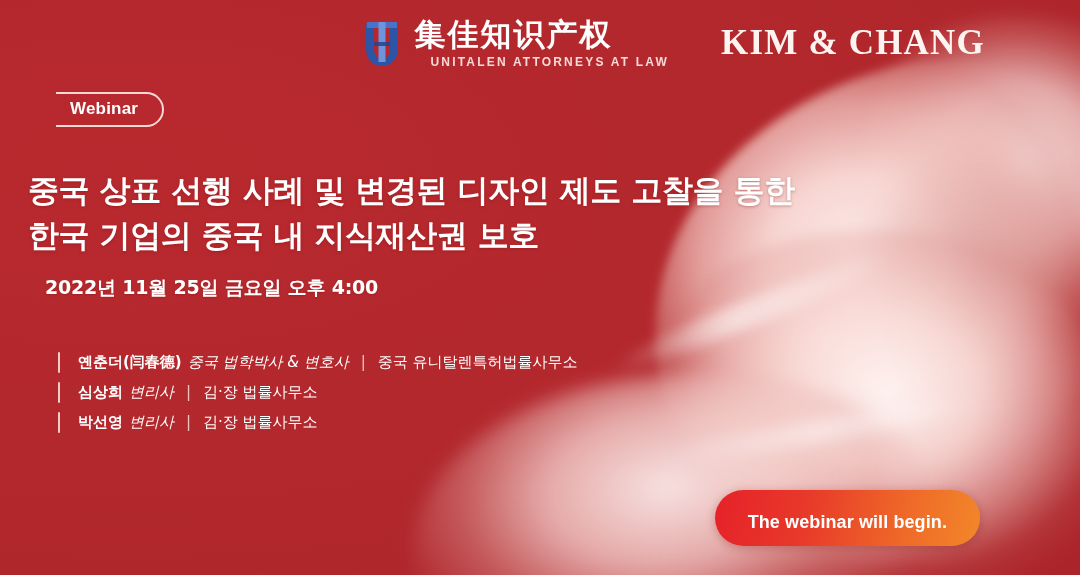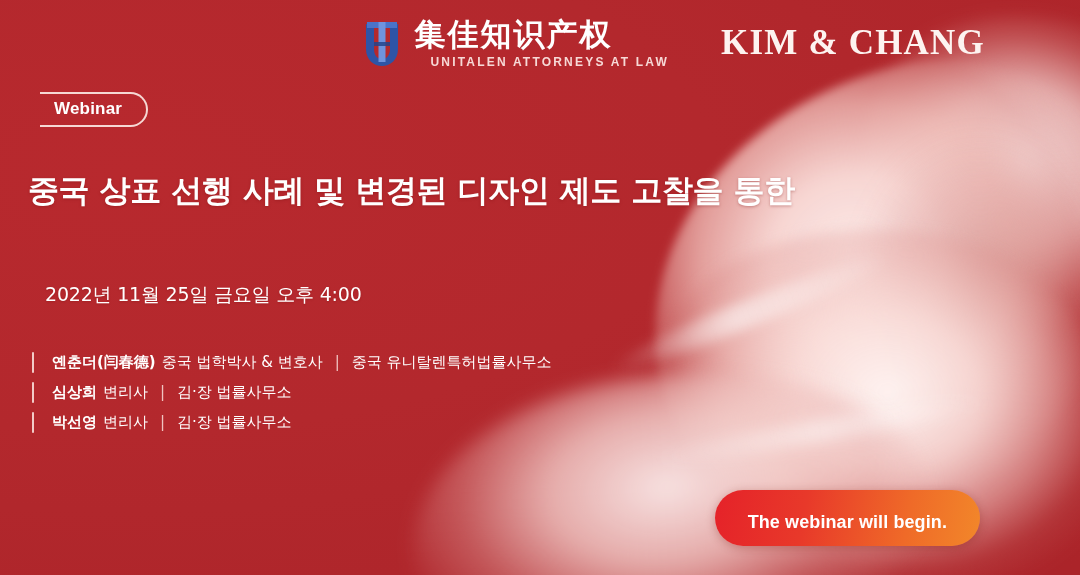--- a/index.html
+++ b/index.html
@@ -121,21 +121,21 @@
     font-size:12px; font-weight:700; color:#f7d9d6;
     letter-spacing:2.2px; margin-top:6px; white-space:nowrap;padding-left:16px;
   }
   .kimchang {
     font-family:"Liberation Serif","DejaVu Serif",serif;
     font-size:35px; font-weight:700; color:#fdf3f0;
     letter-spacing:1.2px; white-space:nowrap;text-align:right;
   }
 
   
-  .badge-wrap { position:absolute; left:40px; top:92px; z-index:6; }
+  .badge-wrap { position:absolute; left:56px; top:92px; z-index:6; }
   .badge {
     position:relative;
     display:inline-block;
     padding:7px 26px 8px 14px;
     color:#ffffff; font-size:17px; font-weight:700;
     letter-spacing:.2px; line-height:1.15;
   }
   .badge::before {
     content:"";
     position:absolute; left:0; right:0; top:0; bottom:0;
@@ -150,44 +150,44 @@
     position:absolute; left:28px; top:168px; z-index:6;
     color:#ffffff;
     font-family:"DejaVu Sans","Liberation Sans",sans-serif;
     font-size:31px; font-weight:700; line-height:1.46;
     letter-spacing:-0.4px;
     text-shadow:0 1px 3px rgba(120,15,18,.35);
   }
   .title div { white-space:nowrap; }
 
   .datetime {
-    position:absolute; left:45px; top:282px; z-index:6;
-    color:#ffffff;
-    font-family:"DejaVu Sans","Liberation Sans",sans-serif;
-    font-size:19px; font-weight:400; letter-spacing:-0.2px;
+    position:absolute; left:45px; top:275px; z-index:6;
+    color:#ffffff;
+    font-family:"DejaVu Sans","Liberation Sans",sans-serif;
+    font-size:19px; font-weight:700; letter-spacing:-0.2px;
     white-space:nowrap;
     text-shadow:0 1px 2px rgba(120,15,18,.3);
   }
 
   
-  .speakers { position:absolute; left:32px; top:347px; z-index:6; }
+  .speakers { position:absolute; left:58px; top:347px; z-index:6; }
   .speaker {
     display:flex; align-items:center;
     height:30px;
     color:#ffffff;
     font-family:"DejaVu Sans","Liberation Sans",sans-serif;
     font-size:15px; line-height:1;
     white-space:nowrap;
   }
   .sp-bar {
     width:2px; height:21px; background:#f3cbc8;
     margin-right:18px; flex:none; border-radius:1px;
   }
   .sp-name { font-weight:700; margin-right:6px; }
-  .sp-role { font-weight:400; }
+  .sp-role { font-weight:400;font-style:italic; }
   .sp-sep { margin:0 12px; color:#f0c3c0; font-weight:400; }
   .sp-org { font-weight:400; }
 
   
   .cta {
     position:absolute; right:100px; bottom:29px; z-index:7;
     padding:23px 33px 13px;
     border-radius:999px;
     background:linear-gradient(100deg,#e52229 0%,#e8392a 34%,#ef6a28 72%,#f2872a 100%);
     color:#ffffff;
@@ -232,20 +232,21 @@
   </div>
 
   <div class="badge-wrap">
     <div class="badge">
       <span>Webinar</span>
     </div>
   </div>
 
   <div class="title">
     <div>중국 상표 선행 사례 및 변경된 디자인 제도 고찰을 통한</div>
+    <div>한국 기업의 중국 내 지식재산권 보호</div>
   </div>
 
   <div class="datetime">2022년 11월 25일 금요일 오후 4:00</div>
 
   <div class="speakers">
 
     <div class="speaker">
       <span class="sp-bar"></span>
       <span class="sp-name">옌춘더(闫春德)</span>
       <span class="sp-role">중국 법학박사 &amp; 변호사</span>

